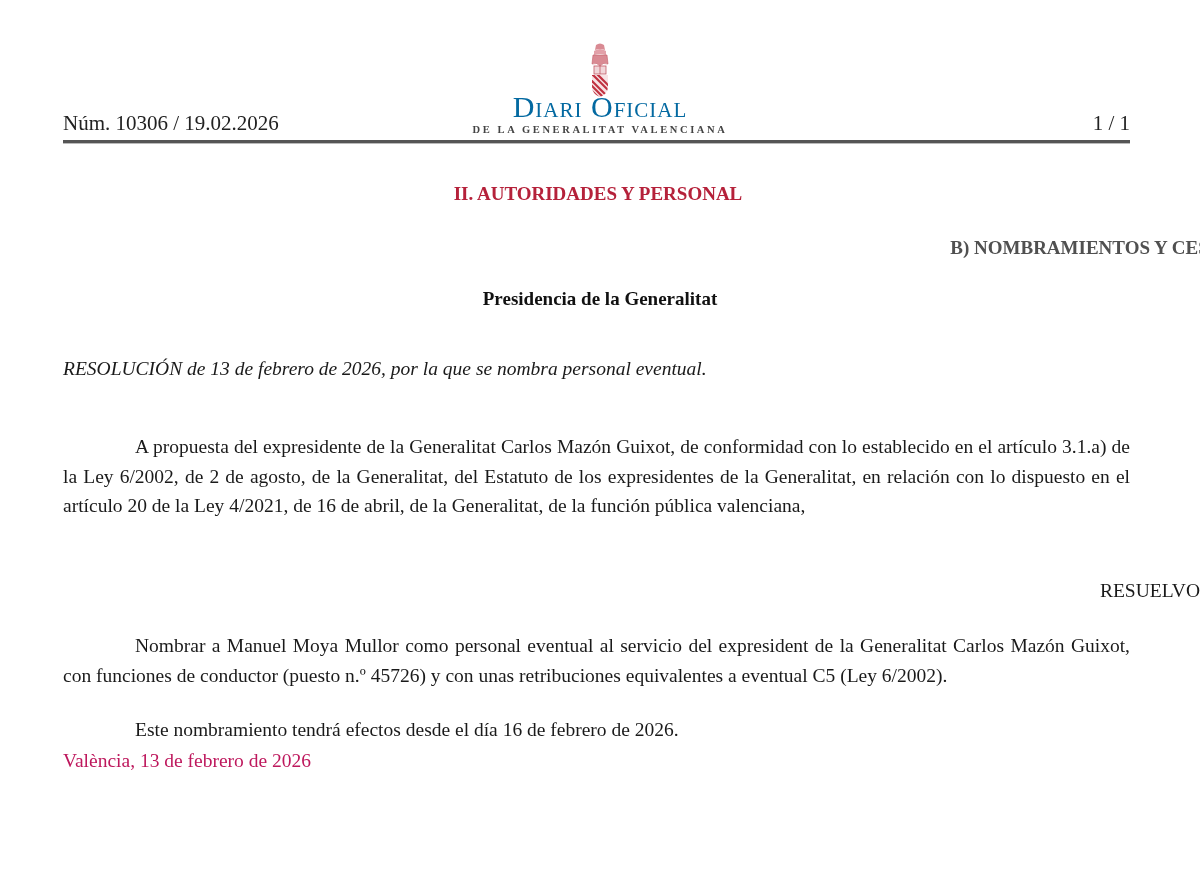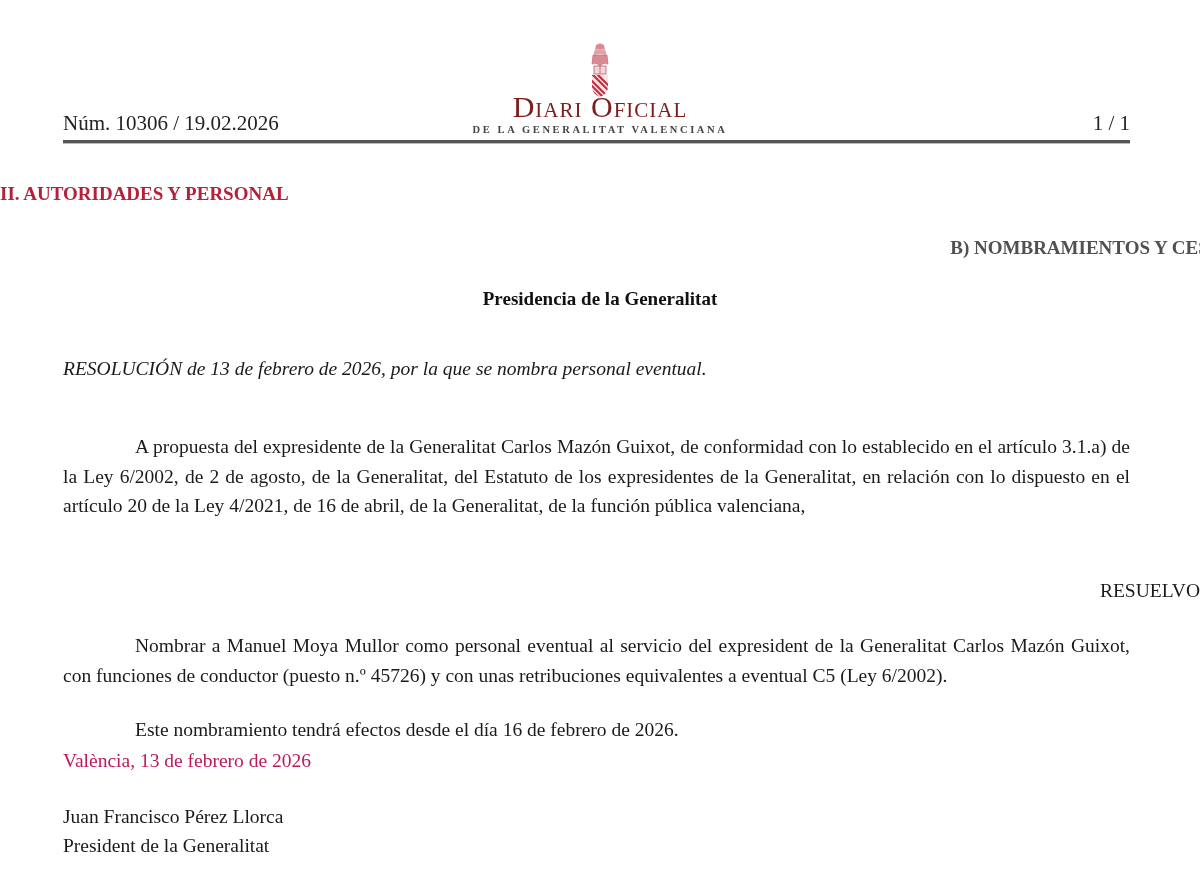--- a/index.html
+++ b/index.html
@@ -58,40 +58,41 @@
     height: 56px;
   }
   .mast-title {
     position: absolute;
     left: 0;
     top: 80px;
     width: 1200px;
     text-align: center;
     font-size: 30px;
     letter-spacing: 1px;
-    color: #7f1d1d;
+    color: #0369a1;
     font-variant: small-caps;
     line-height: 30px;
   }
   .mast-sub {
     position: absolute;
     left: 0;
     top: 112px;
     width: 1200px;
     text-align: center;
     font-size: 10.5px;
     letter-spacing: 2.6px;
     font-weight: bold;
     color: #444;
   }
   
   .section-title {
     position: absolute;
     left: 0; width: 1196px;
     top: 171px;
+    text-align: center;
     font-weight: bold;
     font-size: 19px;
     color: #b5213a;
   }
   .subsection-title {
     position: absolute;
     left: 0; width: 1200px;
     top: 225px;
     text-align: right;
     font-weight: bold;
@@ -203,18 +204,14 @@
 
   <div class="body-para p1">A propuesta del expresidente de la Generalitat Carlos Mazón Guixot, de conformidad con lo establecido en el artículo 3.1.a) de la Ley 6/2002, de 2 de agosto, de la Generalitat, del Estatuto de los expresidentes de la Generalitat, en relación con lo dispuesto en el artículo 20 de la Ley 4/2021, de 16 de abril, de la Generalitat, de la función pública valenciana,</div>
 
   <div class="resuelvo">RESUELVO</div>
 
   <div class="body-para p2">Nombrar a Manuel Moya Mullor como personal eventual al servicio del expresident de la Generalitat Carlos Mazón Guixot, con funciones de conductor (puesto n.º 45726) y con unas retribuciones equivalentes a eventual C5 (Ley 6/2002).</div>
   <div class="body-para p3">Este nombramiento tendrá efectos desde el día 16 de febrero de 2026.</div>
 
   <div class="place-date">València, 13 de febrero de 2026</div>
 
-  <div class="signer">
-    <div>Juan Francisco Pérez Llorca</div>
-    <div>President de la Generalitat</div>
-  </div>
 
 </div>
 
 </body></html>

